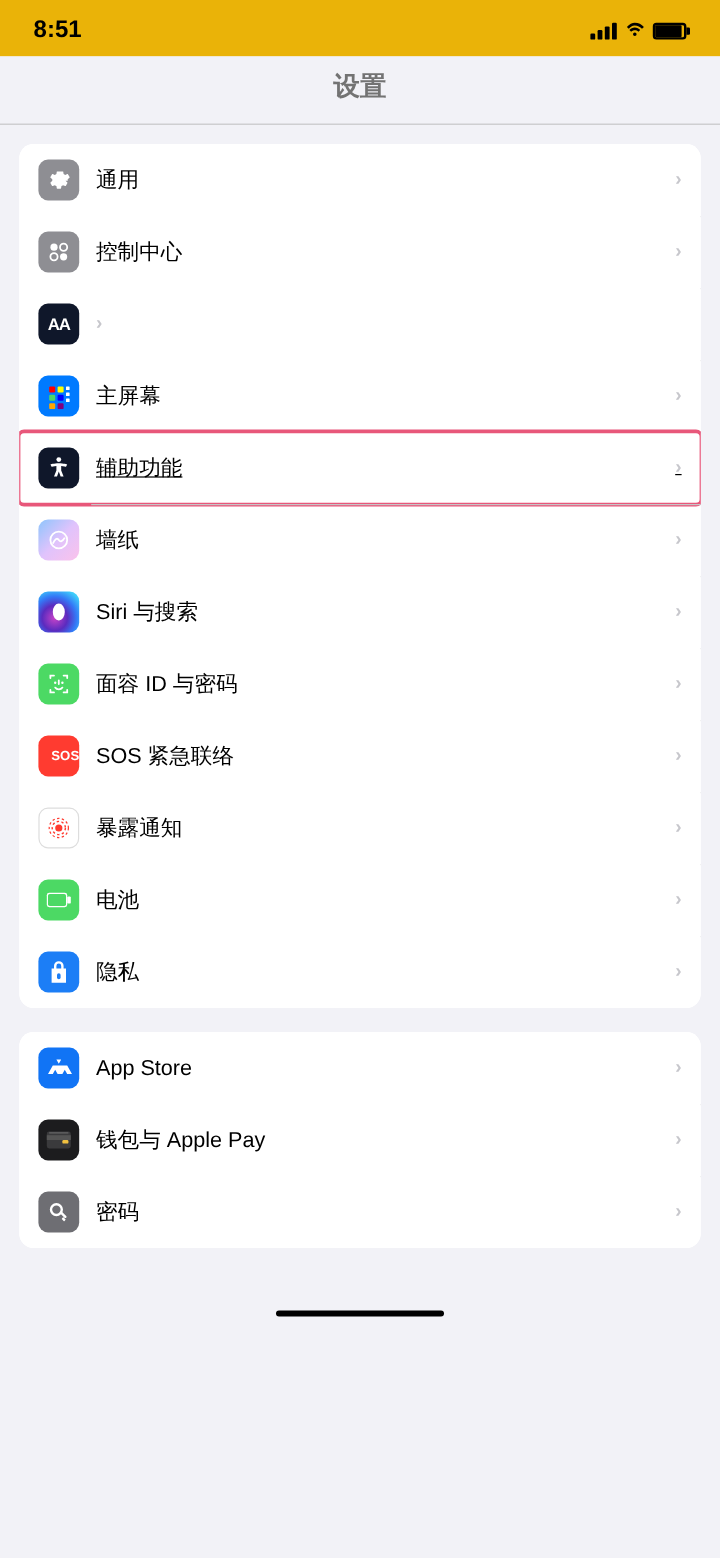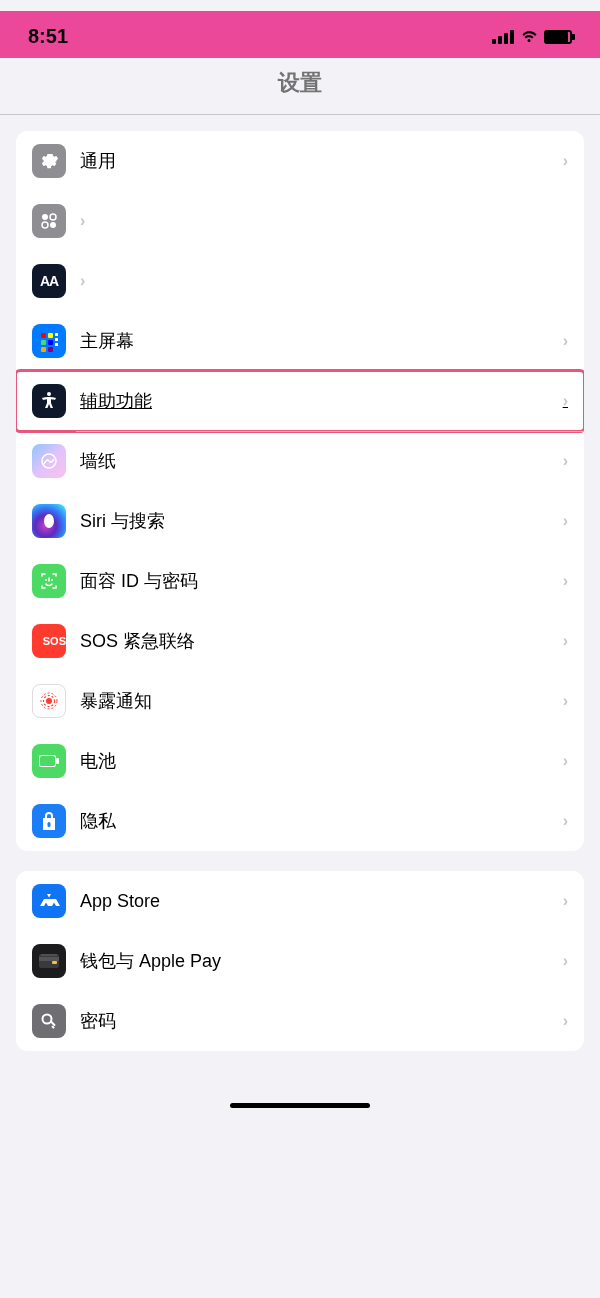--- a/index.html
+++ b/index.html
@@ -12,22 +12,21 @@
       font-family: -apple-system, 'PingFang SC', 'Helvetica Neue', sans-serif;
       overflow-x: hidden;
     }
 
     
     .status-bar {
       display: flex;
       justify-content: space-between;
       align-items: center;
       padding: 14px 28px 10px 28px;
-      background: #ec4899;
-      margin-top: 11px;
+      background: #eab308;
     }
     .status-time {
       font-size: 20px;
       font-weight: 600;
       color: #000;
     }
     .status-icons {
       display: flex;
       align-items: center;
       gap: 6px;
@@ -210,20 +209,21 @@
 
   <div class="settings-item">
     <div class="item-icon icon-gray2">
       <svg width="22" height="22" viewBox="0 0 22 22" fill="white">
         <circle cx="7" cy="7" r="3" fill="white"></circle>
         <circle cx="15" cy="7" r="3" fill="none" stroke="white" stroke-width="1.5"></circle>
         <circle cx="7" cy="15" r="3" fill="none" stroke="white" stroke-width="1.5"></circle>
         <circle cx="15" cy="15" r="3" fill="white"></circle>
       </svg>
     </div>
+    <span class="item-label">控制中心</span>
     <span class="chevron">›</span>
   </div>
 
   <div class="settings-item">
     <div class="item-icon icon-blue">
       <span style="font-size:14px;font-weight:700;color:white;letter-spacing:-1px">AA</span>
     </div>
     <span class="chevron">›</span>
   </div>
 

